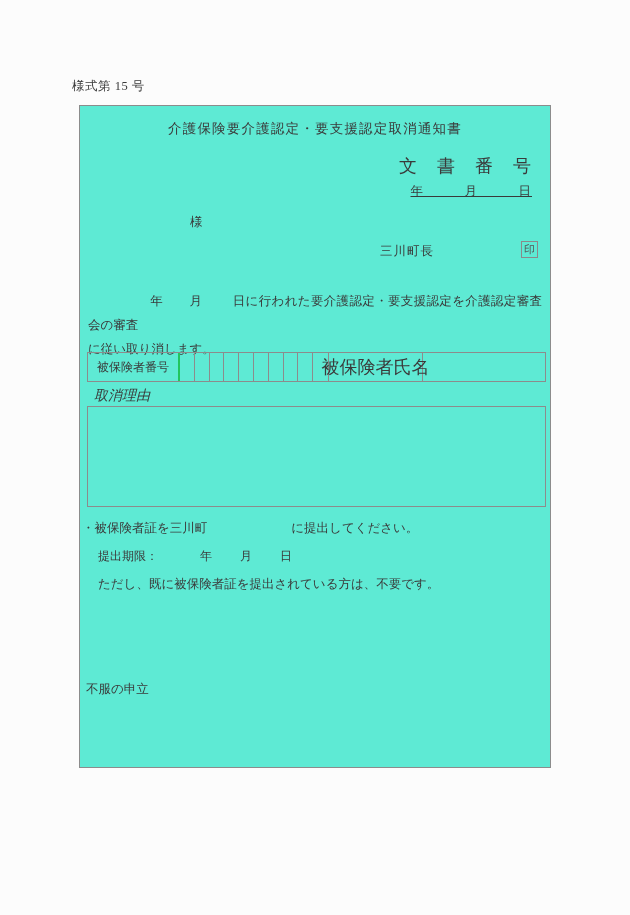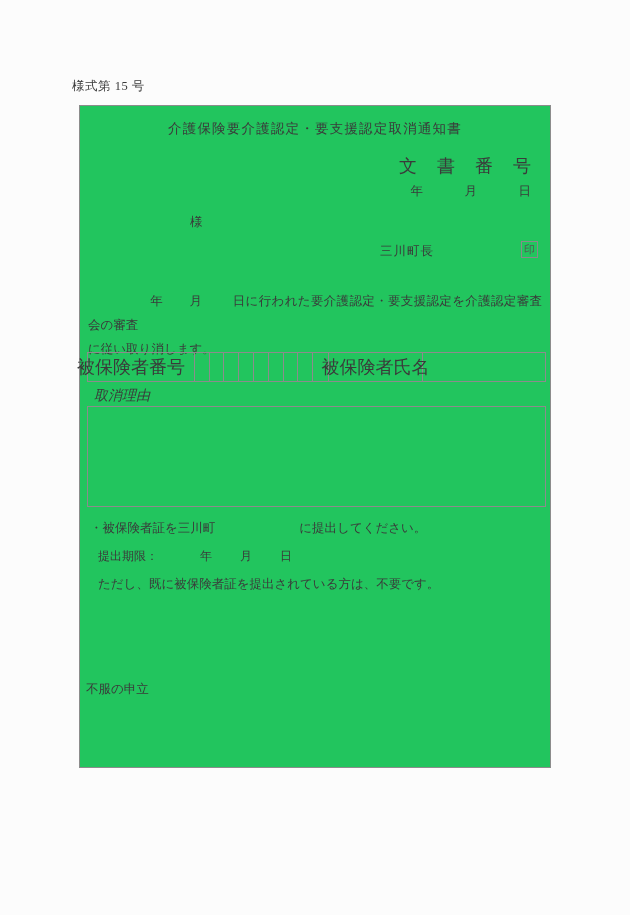--- a/index.html
+++ b/index.html
@@ -31,21 +31,21 @@
   }
   
   .frame {
     position: absolute;
     left: 79px;
     top: 105px;
     width: 472px;
     height: 663px;
     border: 1.3px solid #8c8c8c;
     box-sizing: border-box;
-    background: #22c55e;
+    background: #5eead4;
   }
   
   .title {
     position: absolute;
     left: 0; right: 0;
     top: 14px;
     text-align: center;
     font-size: 13.5px;
     letter-spacing: 1.2px;
     white-space: nowrap;
@@ -59,20 +59,21 @@
     letter-spacing: 1px;
     white-space: nowrap;
   }
   .doc-date {
     position: absolute;
     right: 18px;
     top: 77px;
     font-size: 12.5px;
     letter-spacing: 1px;
     white-space: nowrap;
+    text-decoration: underline;
   }
   
   .addressee {
     position: absolute;
     left: 110px;
     top: 108px;
     font-size: 12.5px;
     white-space: nowrap;
   }
   
@@ -122,23 +123,23 @@
     left: 7px;
     top: 246px;
     width: 459px;
     height: 30px;
     border: 1px solid #8c8c8c;
     box-sizing: border-box;
     display: flex;
   }
   .ins-label {
     width: 92px;
-    border-right: 6px solid #22c55e;
-    box-sizing: border-box;
-    font-size: 18px;
+    border-right: 2px solid #22c55e;
+    box-sizing: border-box;
+    font-size: 12px;
     display: flex;
     align-items: center;
     justify-content: center;
     white-space: nowrap;
   }
   .ins-cells {
     display: flex;
     border-right: 1px solid #8c8c8c;
     box-sizing: border-box;
   }
@@ -173,21 +174,21 @@
     left: 7px;
     top: 300px;
     width: 459px;
     height: 101px;
     border: 1px solid #8c8c8c;
     box-sizing: border-box;
   }
   
   .submit-line {
     position: absolute;
-    left: 10px;
+    left: 2px;
     top: 414px;
     font-size: 12.5px;
     white-space: nowrap;
   }
   .submit-line .gap-blank { display: inline-block; width: 84px; }
   .deadline-line {
     position: absolute;
     left: 18px;
     top: 442px;
     font-size: 12px;

